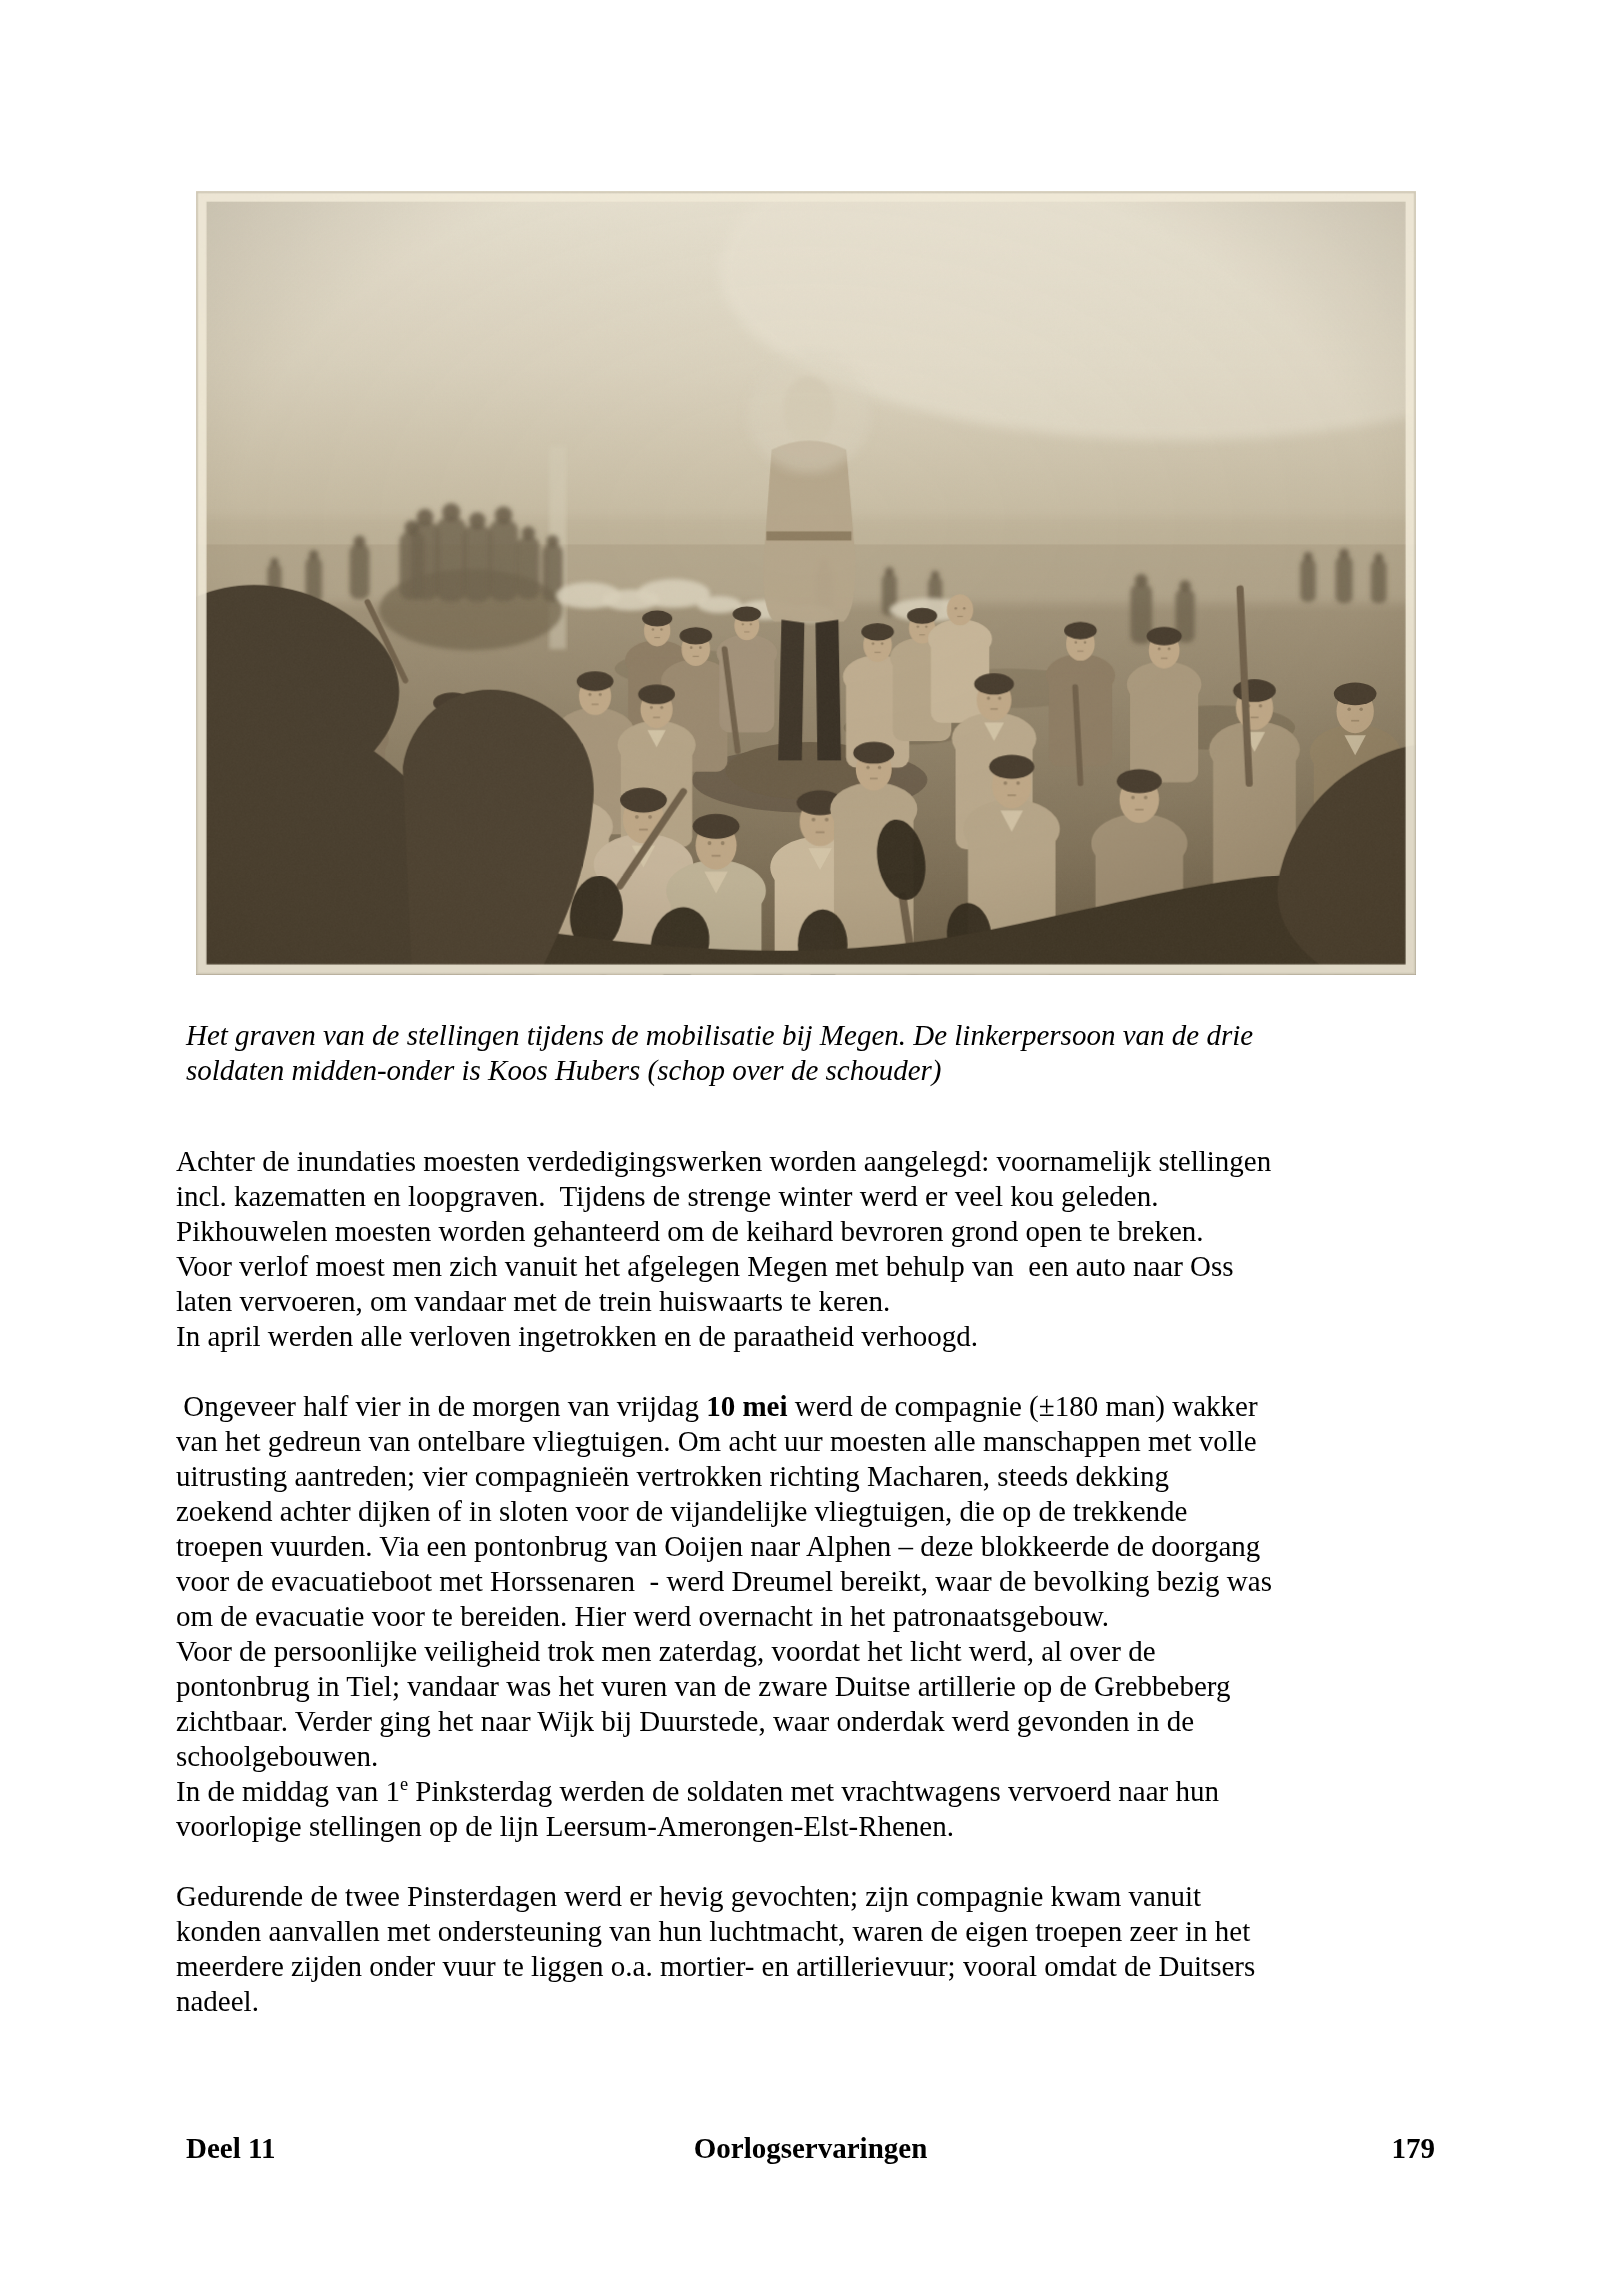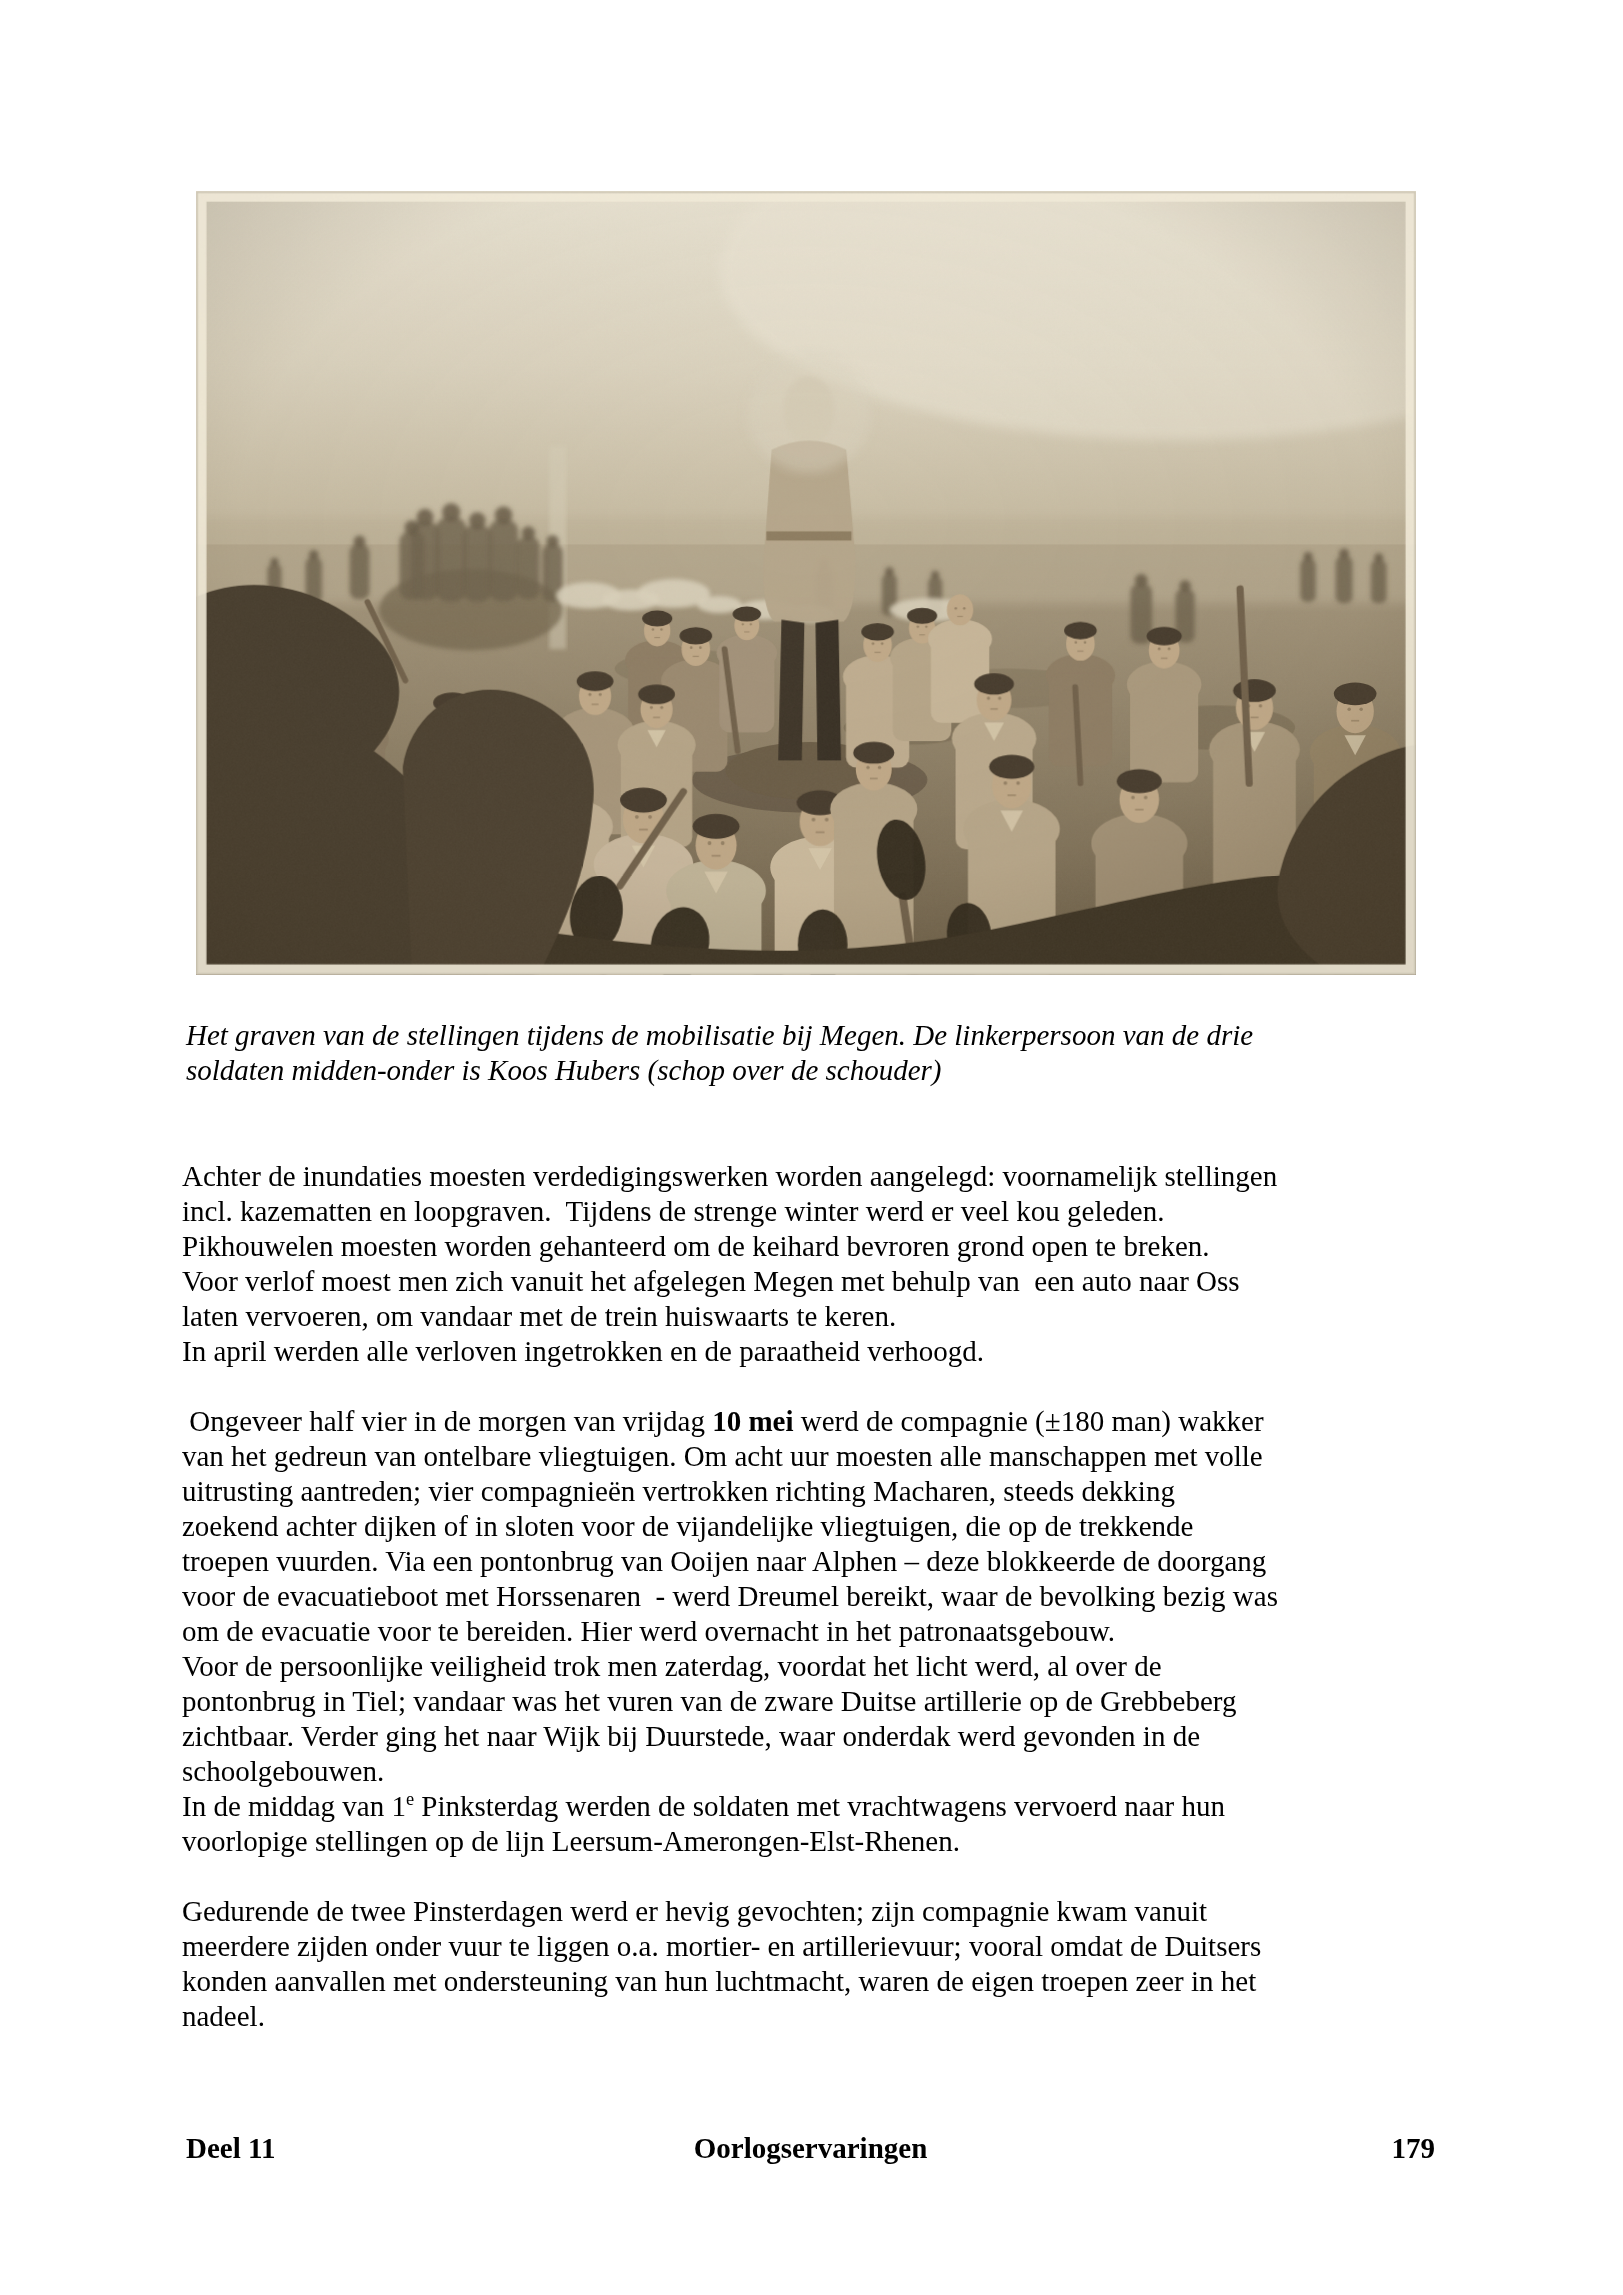--- a/index.html
+++ b/index.html
@@ -14,22 +14,22 @@
   }
   .photo{
     position:absolute;left:196px;top:191px;width:1220px;height:784px;
   }
   .photo svg{display:block;width:100%;height:100%;}
   .caption{
     position:absolute;left:186px;top:1018px;width:1250px;
     font-style:italic;font-size:29px;line-height:35px;
   }
   .bodytext{
-    position:absolute;left:182px;top:1144px;width:1251px;
-    font-size:29px;line-height:35px;margin-top:15px;
+    position:absolute;left:176px;top:1144px;width:1251px;
+    font-size:29px;line-height:35px;
   }
   .line{white-space:pre;min-height:35px;}
   .blank{height:35px;}
   .bodytext b{font-weight:bold;}
   sup{font-size:18.3px;line-height:0;vertical-align:super;}
   .footer{
     position:absolute;left:186px;top:2132px;width:1249px;height:39px;
     font-weight:bold;font-size:29px;
   }
   .f-left{position:absolute;left:0;top:0;}
@@ -462,22 +462,22 @@
     <div class="line">Voor de persoonlijke veiligheid trok men zaterdag, voordat het licht werd, al over de</div>
     <div class="line">pontonbrug in Tiel; vandaar was het vuren van de zware Duitse artillerie op de Grebbeberg</div>
     <div class="line">zichtbaar. Verder ging het naar Wijk bij Duurstede, waar onderdak werd gevonden in de</div>
     <div class="line">schoolgebouwen.</div>
     <div class="line"><span>In de middag van 1</span><sup>e</sup><span> Pinksterdag werden de soldaten met vrachtwagens vervoerd naar hun</span></div>
     <div class="line">voorlopige stellingen op de lijn Leersum-Amerongen-Elst-Rhenen.</div>
 
     <div class="blank"></div>
 
     <div class="line">Gedurende de twee Pinsterdagen werd er hevig gevochten; zijn compagnie kwam vanuit</div>
+    <div class="line">konden aanvallen met ondersteuning van hun luchtmacht, waren de eigen troepen zeer in het</div>
     <div class="line">meerdere zijden onder vuur te liggen o.a. mortier- en artillerievuur; vooral omdat de Duitsers</div>
-    <div class="line">konden aanvallen met ondersteuning van hun luchtmacht, waren de eigen troepen zeer in het</div>
     <div class="line">nadeel.</div>
   </div>
 
   <div class="footer">
     <span class="f-left">Deel 11</span>
     <span class="f-center">Oorlogservaringen</span>
     <span class="f-right">179</span>
   </div>
 
 </div>

